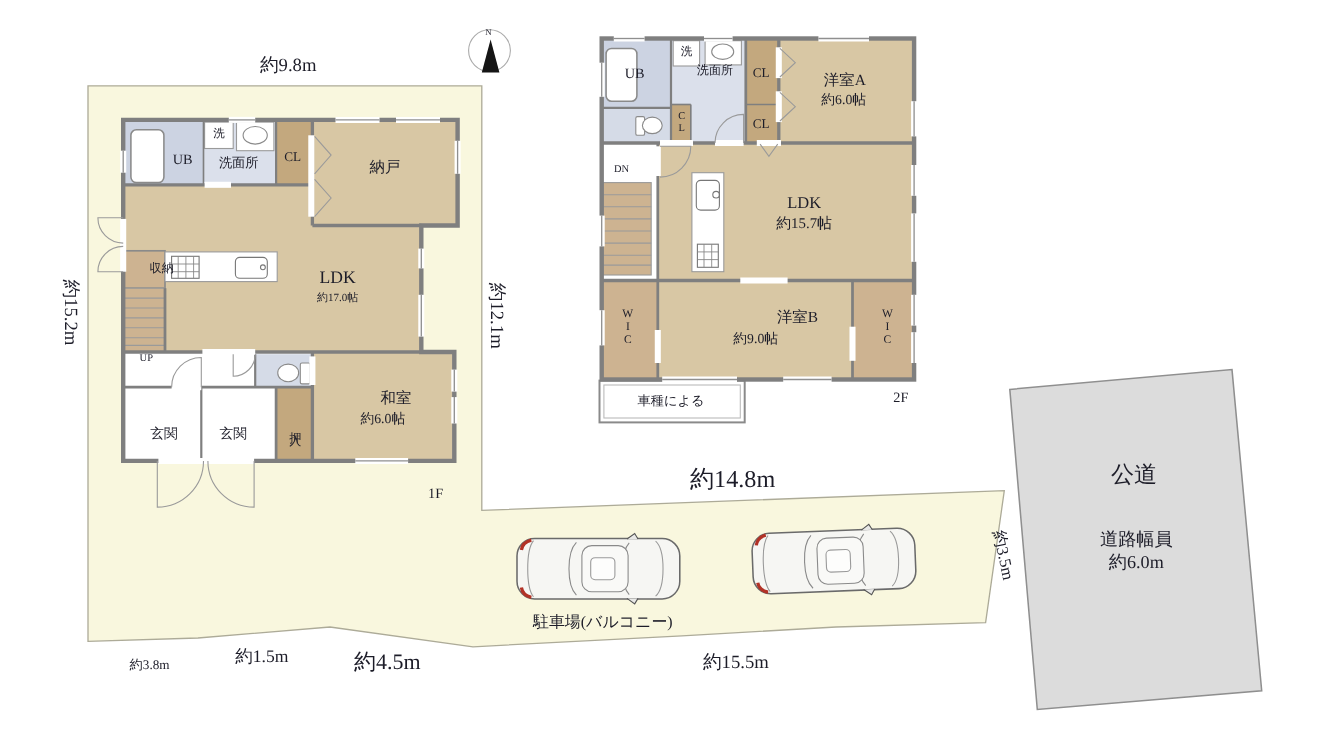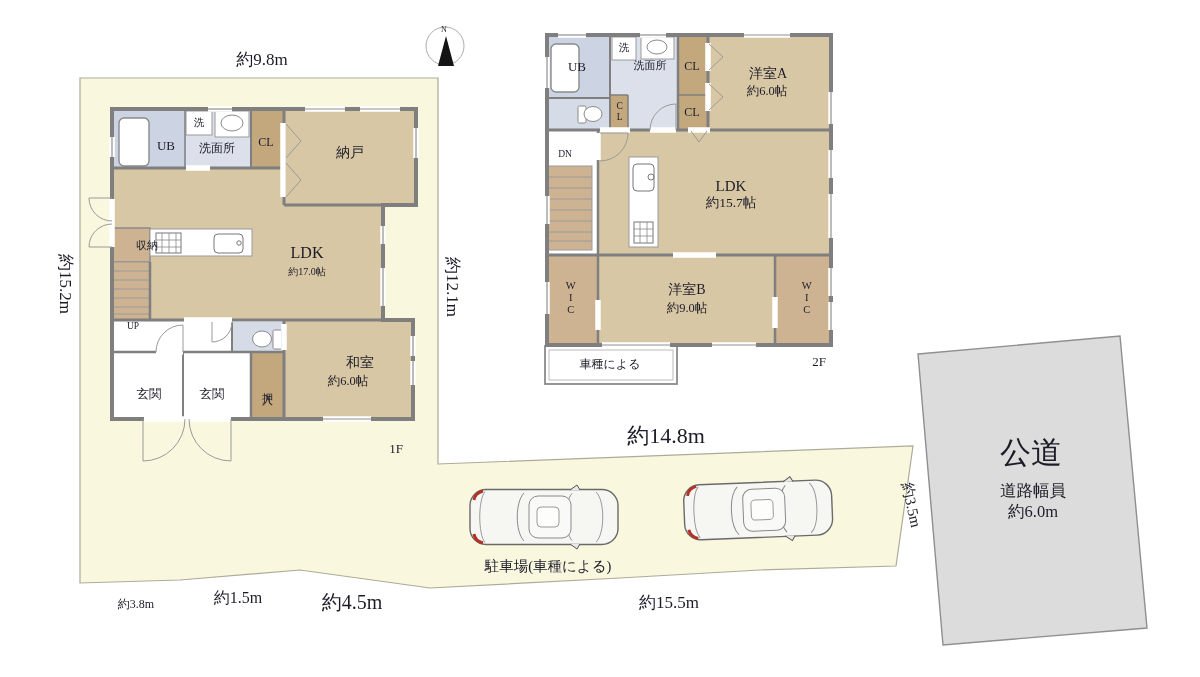--- a/index.html
+++ b/index.html
@@ -292,22 +292,22 @@
   <div class="lb" style="left:262px;top:59px;font-size:17px">約9.8m</div>
   <div class="lb r90" style="left:65px;top:284px;font-size:17px">約15.2m</div>
   <div class="lb r90" style="left:452px;top:287px;font-size:17px">約12.1m</div>
   <div class="lb" style="left:666px;top:436px;font-size:22px">約14.8m</div>
   <div class="lb r78" style="left:911px;top:505px;font-size:15px">約3.5m</div>
   <div class="lb" style="left:136px;top:604px;font-size:12px">約3.8m</div>
   <div class="lb" style="left:238px;top:598px;font-size:16px">約1.5m</div>
   <div class="lb" style="left:352px;top:602px;font-size:20px">約4.5m</div>
   <div class="lb" style="left:669px;top:602px;font-size:17px">約15.5m</div>
 
-  <div class="lb" style="left:548px;top:566px;font-size:14.5px">駐車場(車種による)</div>
-  <div class="lb" style="left:1031px;top:452px;font-size:31px">公道</div>
+  <div class="lb" style="left:548px;top:566px;font-size:14.5px">駐車場(バルコニー)</div>
+  <div class="lb" style="left:1031px;top:432px;font-size:21px">公道</div>
   <div class="lb" style="left:1033px;top:491px;font-size:16.5px">道路幅員</div>
   <div class="lb" style="left:1033px;top:512px;font-size:16.5px">約6.0m</div>
 
   <div class="lb" style="left:396px;top:448px;font-size:13px">1F</div>
   <div class="lb" style="left:166px;top:145px;font-size:13px">UB</div>
   <div class="lb" style="left:199px;top:123px;font-size:10.5px">洗</div>
   <div class="lb" style="left:217px;top:148px;font-size:12px">洗面所</div>
   <div class="lb" style="left:266px;top:142px;font-size:12px">CL</div>
   <div class="lb" style="left:350px;top:153px;font-size:14px">納戸</div>
   <div class="lb" style="left:147px;top:245px;font-size:11px">収納</div>
@@ -326,19 +326,19 @@
   <div class="lb" style="left:650px;top:65px;font-size:11px">洗面所</div>
   <div class="lb vert" style="left:619px;top:112px;font-size:9.5px">CL</div>
   <div class="lb" style="left:692px;top:66px;font-size:12px">CL</div>
   <div class="lb" style="left:692px;top:112px;font-size:12px">CL</div>
   <div class="lb" style="left:768px;top:74px;font-size:14px">洋室A</div>
   <div class="lb" style="left:767px;top:91px;font-size:12.5px">約6.0帖</div>
   <div class="lb" style="left:565px;top:155px;font-size:9.5px">DN</div>
   <div class="lb" style="left:731px;top:186px;font-size:15px">LDK</div>
   <div class="lb" style="left:731px;top:203px;font-size:13.5px">約15.7帖</div>
   <div class="lb vert" style="left:570px;top:298px;font-size:10.5px">WIC</div>
-  <div class="lb" style="left:687px;top:290px;font-size:14px">洋室B</div>
+  <div class="lb" style="left:725px;top:290px;font-size:14px">洋室B</div>
   <div class="lb" style="left:687px;top:308px;font-size:12.5px">約9.0帖</div>
   <div class="lb vert" style="left:806px;top:298px;font-size:10.5px">WIC</div>
   <div class="lb" style="left:610px;top:364px;font-size:12px">車種による</div>
 </div>
 
 </div>
 
 </body></html>

